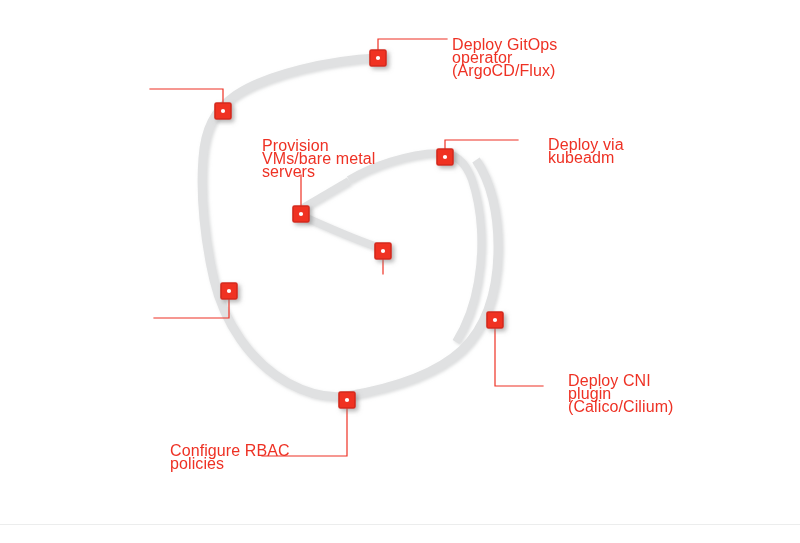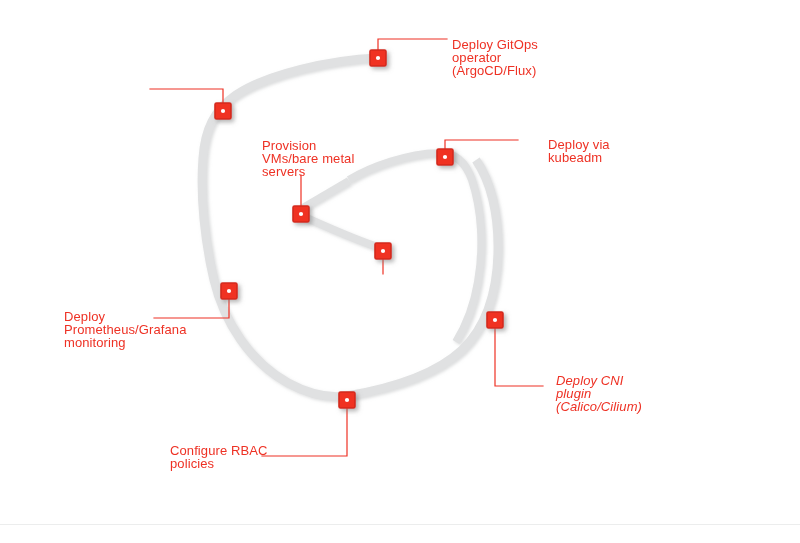--- a/index.html
+++ b/index.html
@@ -23,21 +23,21 @@
     left: 0;
     top: 0;
     width: 800px;
     height: 543px;
     display: block;
   }
   .label {
     position: absolute;
     color: #ee3124;
     font-family: "Liberation Sans", sans-serif;
-    font-size: 13px;
+    font-size: 16px;
     line-height: 13px;
     letter-spacing: 0.1px;
     white-space: pre-line;
     margin: 0;
     padding: 0;
     -webkit-font-smoothing: antialiased;
   }
   .footer-rule {
     position: absolute;
     left: 0;
@@ -146,25 +146,22 @@
 
 
   <div class="label" style="left:548px; top:138px;">Deploy via
 kubeadm</div>
 
   <div class="label" style="left:262px; top:139px;">Provision
 VMs/bare metal
 servers</div>
 
 
-  <div class="label" style="left:64px; top:310px;">Deploy
-Prometheus/Grafana
-monitoring</div>
 
-  <div class="label" style="left:556px; top:374px;font-style:italic;">Deploy CNI
+  <div class="label" style="left:568px; top:374px;">Deploy CNI
 plugin
 (Calico/Cilium)</div>
 
   <div class="label" style="left:170px; top:444px;">Configure RBAC
 policies</div>
 
   <div class="footer-rule" style="top:524px;"></div>
 
 </div>
 

